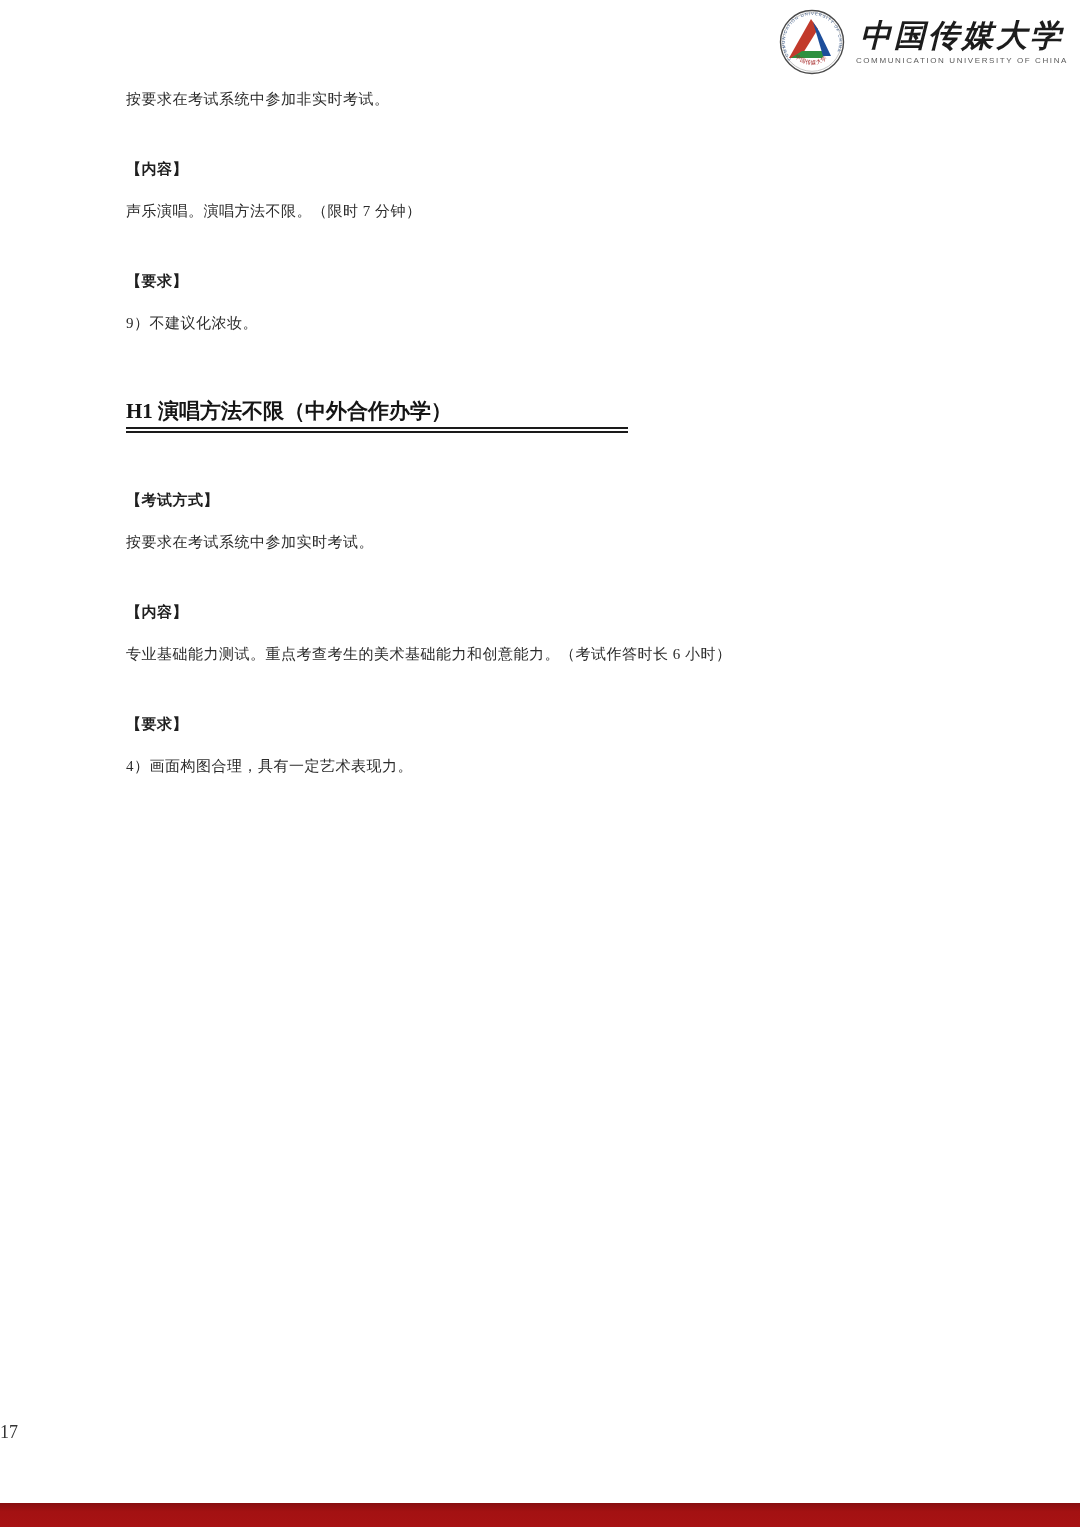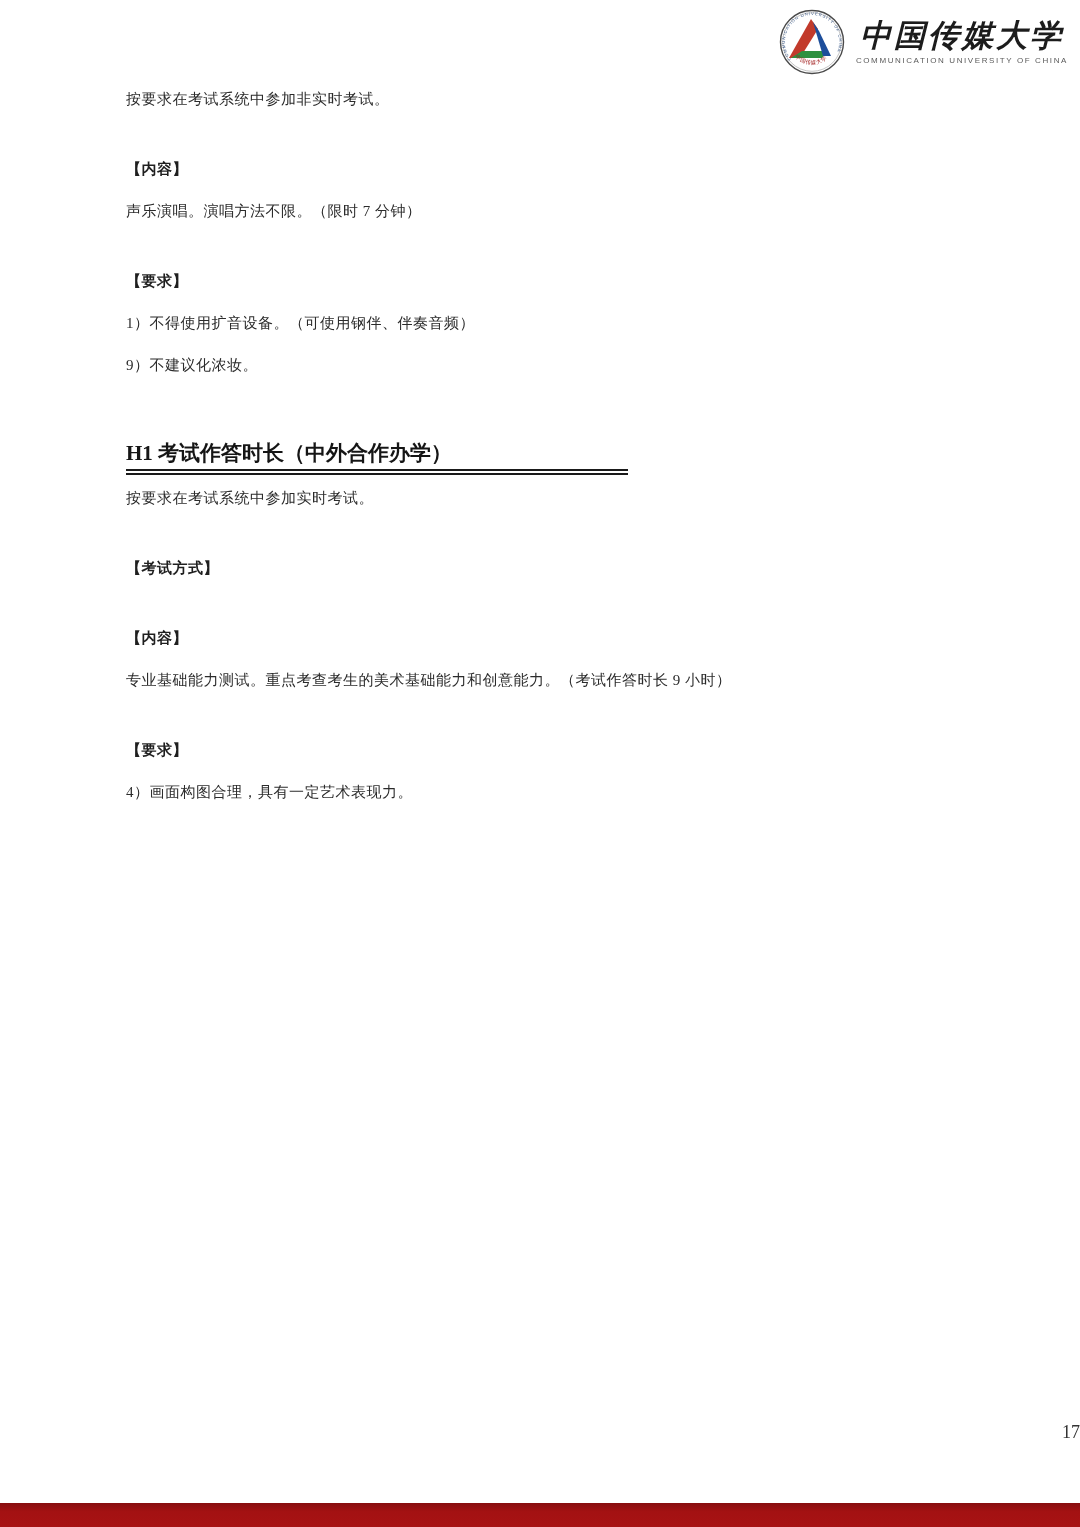--- a/index.html
+++ b/index.html
@@ -50,21 +50,21 @@
     font-size:21px; font-weight:bold; color:#151515;
     line-height:26px; padding-bottom:3px;
     width:502px;
     border-bottom:6px double #1a1a1a;
     white-space:nowrap;
   }
 
   
   .page-number {
     position:absolute; left:0; right:0; bottom:84px;
-    text-align:right; font-size:18px; color:#333;
+    text-align:left; font-size:18px; color:#333;
   }
   .bottom-bar {
     position:absolute; left:0; right:0; bottom:0; height:24px;
     background:linear-gradient(to bottom,#870e0f 0%,#a31112 35%,#a81213 100%);
   }
 </style>
 </head>
 <body>
 
 <div class="page">
@@ -93,29 +93,28 @@
       <div class="logo-caption">COMMUNICATION  UNIVERSITY  OF  CHINA</div>
     </div>
   </div>
 
   <div class="content">
     <div class="line">按要求在考试系统中参加非实时考试。</div>
 
     <div class="line label">【内容】</div>
     <div class="line">声乐演唱。演唱方法不限。（限时 7 分钟）</div>
     <div class="line label">【要求】</div>
-    <div class="line">1）不得使用扩音设备。（可使用钢伴、伴奏音频）</div>
     <div class="line">9）不建议化浓妆。</div>
 
-    <div class="section-heading">H1 考试作答时长（中外合作办学）</div>
+    <div class="section-heading">H1 演唱方法不限（中外合作办学）</div>
 
+    <div class="line label">【考试方式】</div>
     <div class="line">按要求在考试系统中参加实时考试。</div>
-    <div class="line label">【考试方式】</div>
     <div class="line label">【内容】</div>
-    <div class="line">专业基础能力测试。重点考查考生的美术基础能力和创意能力。（考试作答时长 9 小时）</div>
+    <div class="line">专业基础能力测试。重点考查考生的美术基础能力和创意能力。（考试作答时长 6 小时）</div>
     <div class="line label">【要求】</div>
     <div class="line">4）画面构图合理，具有一定艺术表现力。</div>
   </div>
 
   <div class="page-number">17</div>
   <div class="bottom-bar"></div>
 
 </div>
 
 </body></html>

